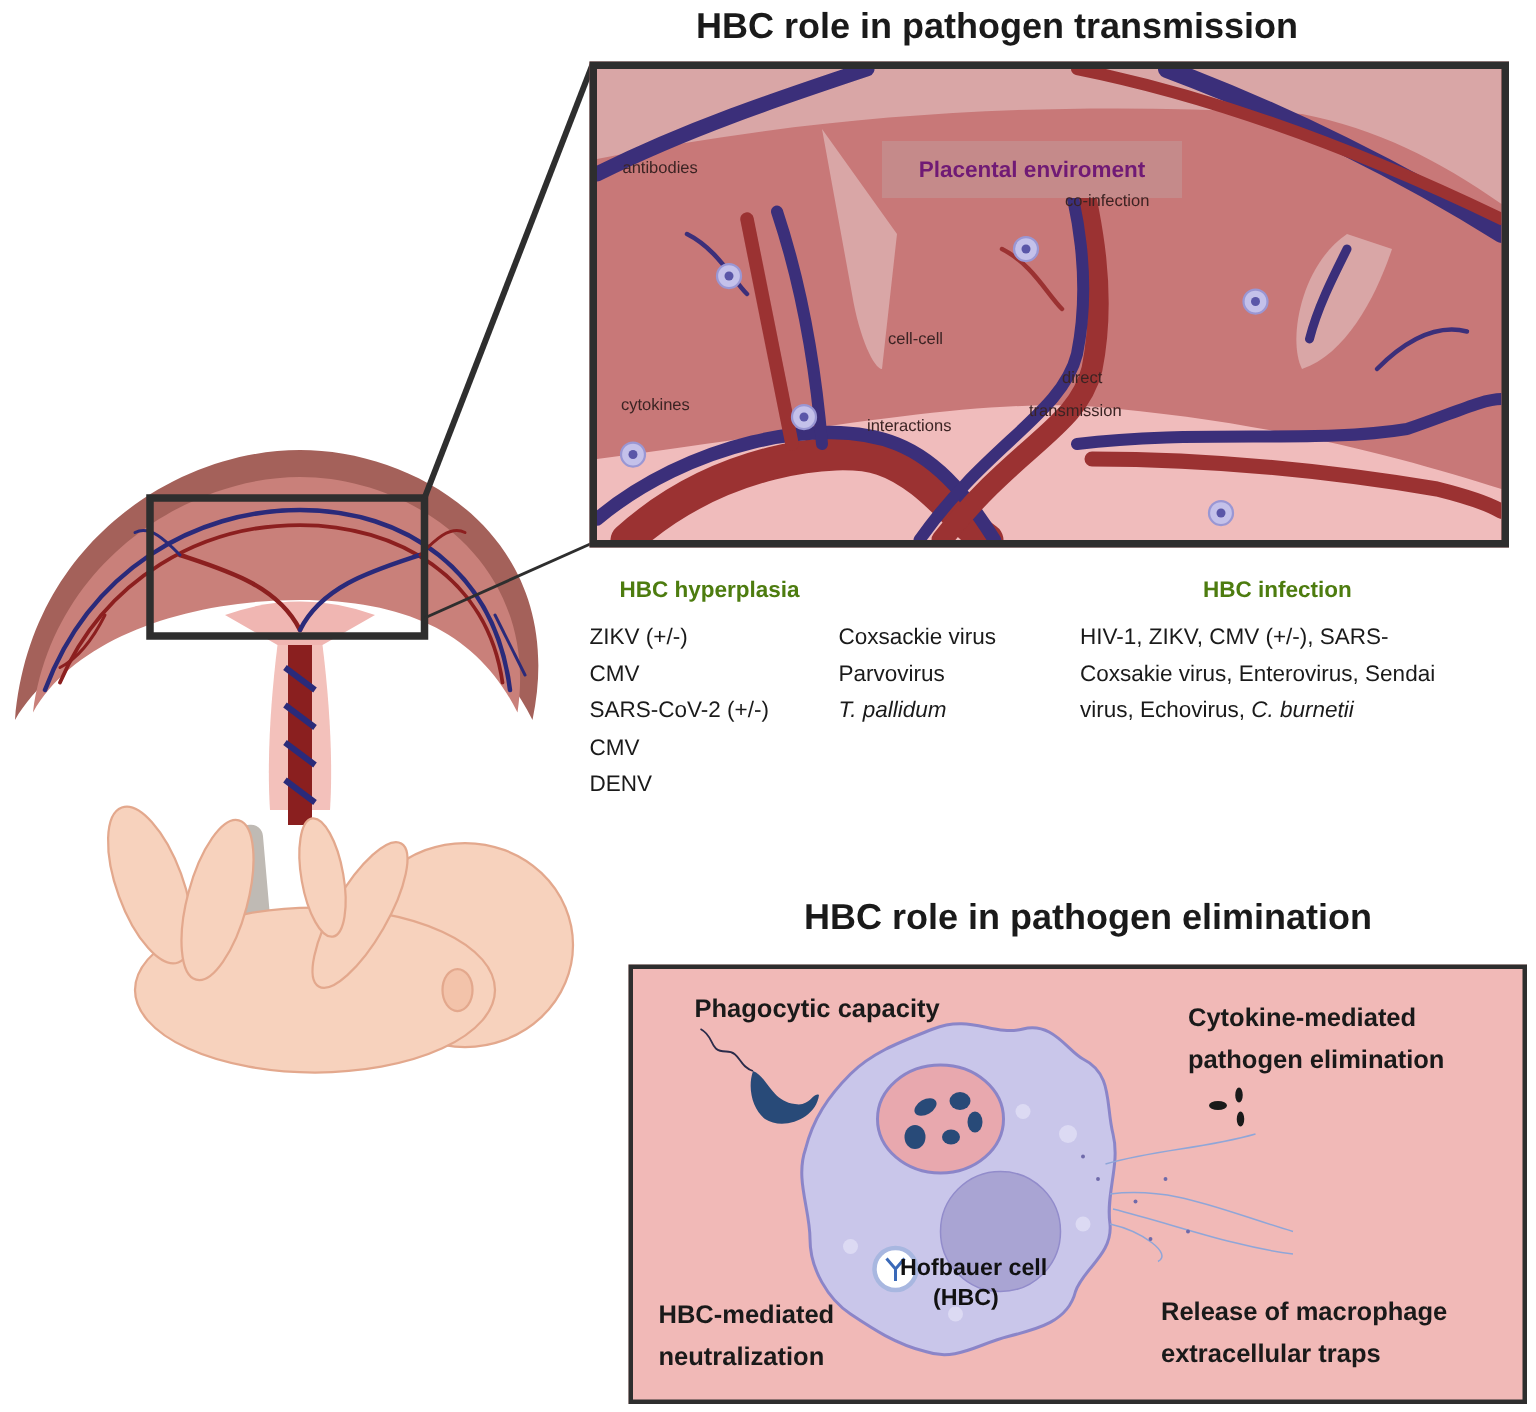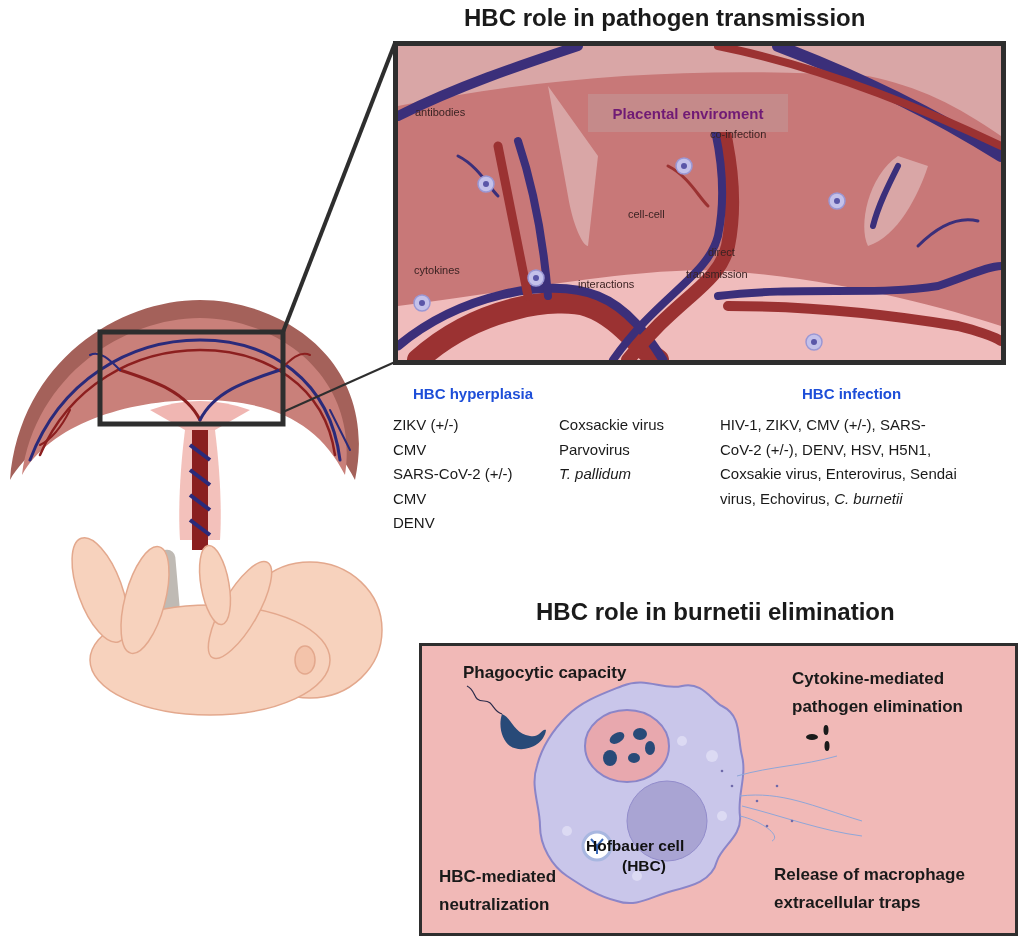--- a/index.html
+++ b/index.html
@@ -1,19 +1,19 @@
 <!DOCTYPE html>
 <html><head>
 <meta charset="utf-8">
 <style>
   html, body { margin:0; padding:0; background:#ffffff; }
   body { width:1024px; height:941px; position:relative; overflow:hidden; font-family:"Liberation Sans", sans-serif; color:#1a1a1a; }
   .abs { position:absolute; }
   .title { font-weight:bold; font-size:24px; color:#1a1a1a; white-space:nowrap; }
-  .sub-title { font-weight:bold; font-size:15px; color:#1d4ed8; }
+  .sub-title { font-weight:bold; font-size:15px; color:#4d7c0f; }
   .list-text { font-size:15px; line-height:24.5px; color:#1a1a1a; }
   .list-text div { white-space:nowrap; }
   .ital { font-style:italic; }
   .zoom-box { left:393px; top:41px; width:613px; height:324px; border:5px solid #2e2e2e; box-sizing:border-box; background:#c87878; overflow:hidden; }
   .zoom-label { font-size:11px; color:#3b2323; white-space:nowrap; }
   .env-label { left:190px; top:20px; width:200px; height:38px; background:#c58a8a; font-weight:bold; font-size:15px; display:flex; align-items:center; justify-content:center; color:#701a75;margin-top:28px; }
   .elim-box { left:419px; top:643px; width:599px; height:293px; border:3px solid #2e2e2e; box-sizing:border-box; background:#f1b9b7; }
   .elim-label { font-weight:bold; font-size:17px; line-height:26px; color:#1a1a1a; white-space:nowrap; }
   .hbc-label { font-weight:bold; font-size:15.5px; line-height:20px; text-align:center; color:#111; white-space:nowrap; }
 </style>
@@ -98,21 +98,21 @@
         <circle cx="138" cy="232" r="3"></circle>
         <circle cx="24" cy="257" r="3"></circle>
         <circle cx="286" cy="120" r="3"></circle>
         <circle cx="439" cy="155" r="3"></circle>
         <circle cx="416" cy="296" r="3"></circle>
       </g>
   </svg>
   <div class="abs env-label">Placental enviroment</div>
   <div class="abs zoom-label" style="left:17px; top:60px;">antibodies</div>
   <div class="abs zoom-label" style="left:312px; top:82px;">co-infection</div>
-  <div class="abs zoom-label" style="left:194px; top:162px;margin-left:36px;">cell-cell</div>
+  <div class="abs zoom-label" style="left:194px; top:174px;">cell-cell</div>
   <div class="abs zoom-label" style="left:180px; top:184px;margin-top:48px;">interactions</div>
   <div class="abs zoom-label" style="left:310px; top:200px;">direct</div>
   <div class="abs zoom-label" style="left:288px; top:222px;">transmission</div>
   <div class="abs zoom-label" style="left:16px; top:218px;text-align:center;">cytokines</div>
 </div>
 
 <div class="abs sub-title" style="left:413px; top:385px;">HBC hyperplasia</div>
 <div class="abs list-text" style="left:393px; top:413px;">
   <div>ZIKV (+/-)</div>
   <div>CMV</div>
@@ -122,26 +122,25 @@
 </div>
 <div class="abs list-text" style="left:559px; top:413px;">
   <div>Coxsackie virus</div>
   <div>Parvovirus</div>
   <div class="ital">T. pallidum</div>
 </div>
 
 <div class="abs sub-title" style="left:802px; top:385px;">HBC infection</div>
 <div class="abs list-text" style="left:720px; top:413px;">
   <div>HIV-1, ZIKV, CMV (+/-), SARS-</div>
-  <div>CoV-2 (+/-), DENV, HSV, H5N1,</div>
   <div>Coxsakie virus, Enterovirus, Sendai</div>
   <div><span>virus, Echovirus, </span><span class="ital">C. burnetii</span></div>
 </div>
 
-<div class="abs title" style="left:536px; top:598px;">HBC role in burnetii elimination</div>
+<div class="abs title" style="left:536px; top:598px;">HBC role in pathogen elimination</div>
 
 <div class="abs elim-box">
   <svg class="abs" style="left:0; top:0;" width="593" height="287">
 
     <path d="M45,40 C55,45 50,55 62,55 C72,55 70,65 80,68" fill="none" stroke="#2b2b4a" stroke-width="1.2"></path>
     <path d="M80,68 C90,72 92,88 108,90 C118,92 120,82 124,84 C122,100 100,108 88,100 C80,94 76,80 80,68 Z" fill="#284a78"></path>
 
     <path d="M200,40 C225,30 240,45 260,40 C280,35 290,55 300,60 C320,70 315,90 320,110 C325,130 315,150 318,170 C320,190 300,200 295,215 C290,235 270,240 250,245 C230,250 215,262 195,255 C175,250 160,240 145,230 C130,220 118,200 118,180 C118,160 108,140 115,120 C120,100 130,85 145,70 C160,55 180,48 200,40 Z" fill="#c9c6ea" stroke="#8b85c8" stroke-width="2"></path>
 
     <ellipse cx="205" cy="100" rx="42" ry="36" fill="#e8a8ae" stroke="#8b85c8" stroke-width="2"></ellipse>
@@ -180,19 +179,19 @@
         <circle cx="260" cy="95" r="5"></circle>
         <circle cx="290" cy="110" r="6"></circle>
         <circle cx="145" cy="185" r="5"></circle>
         <circle cx="300" cy="170" r="5"></circle>
         <circle cx="215" cy="230" r="5"></circle>
       </g>
   </svg>
   <div class="abs elim-label" style="left:25px; top:14px;margin-left:16px;">Phagocytic capacity</div>
   <div class="abs elim-label" style="left:370px; top:20px;">Cytokine-mediated</div>
   <div class="abs elim-label" style="left:370px; top:48px;">pathogen elimination</div>
-  <div class="abs hbc-label" style="left:164px; top:190px;">Hofbauer cell</div>
+  <div class="abs hbc-label" style="left:178px; top:190px;">Hofbauer cell</div>
   <div class="abs hbc-label" style="left:200px; top:210px;">(HBC)</div>
   <div class="abs elim-label" style="left:17px; top:218px;">HBC-mediated</div>
   <div class="abs elim-label" style="left:17px; top:246px;">neutralization</div>
   <div class="abs elim-label" style="left:352px; top:216px;">Release of macrophage</div>
   <div class="abs elim-label" style="left:352px; top:244px;">extracellular traps</div>
 </div>
 
 </body></html>

